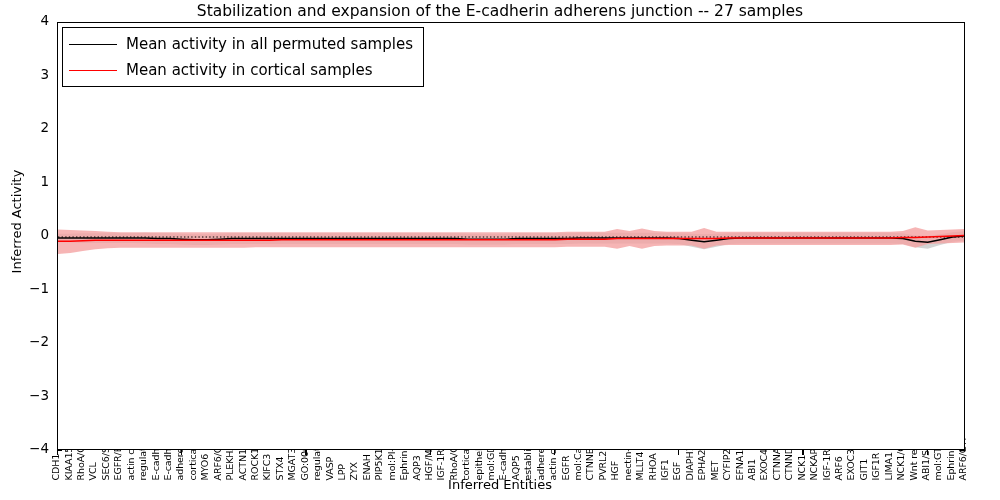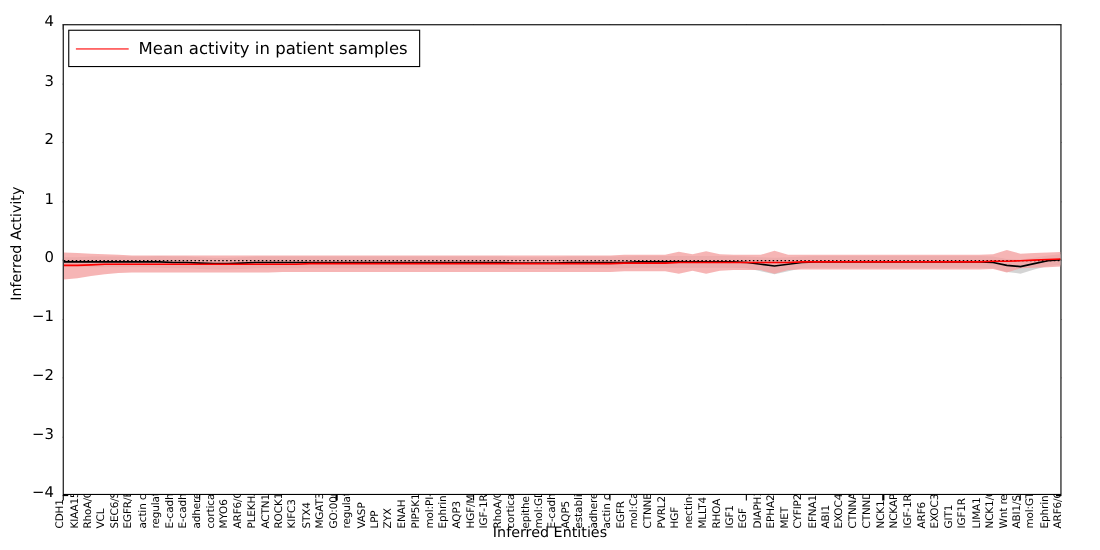--- a/index.html
+++ b/index.html
@@ -68,20 +68,21 @@
   .legend-swatch.red{border-top-color:#ff0000;}
   .legend-text{font-size:15px;color:#000;white-space:nowrap;}
 
   svg.series{position:absolute;left:0;top:0;overflow:visible;}
 </style>
 </head>
 <body>
 
 <div id="root">
 
+  <div class="chart-title">Stabilization and expansion of the E-cadherin adherens junction -- 27 samples</div>
 
   <div class="ylabel">Inferred Activity</div>
 
   <div class="xlabel">Inferred Entities</div>
 
   <div id="ytick-labels">
       <div class="ytick-label" style="top: 442px; right: 951px;">−4</div>
       <div class="ytick-label" style="top: 388.5px; right: 951px;">−3</div>
       <div class="ytick-label" style="top: 335px; right: 951px;">−2</div>
       <div class="ytick-label" style="top: 281.5px; right: 951px;">−1</div>
@@ -213,18 +214,22 @@
           <path d="M0.00,206.51 L12.42,207.05 L24.85,207.58 L37.27,208.12 L49.70,208.65 L62.12,209.19 L74.55,209.19 L86.97,209.19 L99.40,209.19 L111.82,209.19 L124.25,209.19 L136.67,209.19 L149.10,209.19 L161.52,209.19 L173.95,209.19 L186.37,209.19 L198.79,209.19 L211.22,209.19 L223.64,209.19 L236.07,209.19 L248.49,209.19 L260.92,209.19 L273.34,209.19 L285.77,209.19 L298.19,209.19 L310.62,209.19 L323.04,209.19 L335.47,209.19 L347.89,209.19 L360.32,209.19 L372.74,209.19 L385.16,209.19 L397.59,209.19 L410.01,209.19 L422.44,209.19 L434.86,209.19 L447.29,209.19 L459.71,209.19 L472.14,209.19 L484.56,209.19 L496.99,209.19 L509.41,208.65 L521.84,208.65 L534.26,208.65 L546.68,208.65 L559.11,205.97 L571.53,208.12 L583.96,205.44 L596.38,208.12 L608.81,208.65 L621.23,208.65 L633.66,208.65 L646.08,204.91 L658.51,208.65 L670.93,208.65 L683.36,208.65 L695.78,208.65 L708.21,208.65 L720.63,208.65 L733.05,208.65 L745.48,208.65 L757.90,208.65 L770.33,208.65 L782.75,208.65 L795.18,208.65 L807.60,208.65 L820.03,208.65 L832.45,208.65 L844.88,208.12 L857.30,204.37 L869.73,207.58 L882.15,207.05 L894.58,206.51 L907.00,205.97 L907.00,219.35 L894.58,219.89 L882.15,220.42 L869.73,220.95 L857.30,224.70 L844.88,221.49 L832.45,222.03 L820.03,222.03 L807.60,222.03 L795.18,222.03 L782.75,222.03 L770.33,222.03 L757.90,222.03 L745.48,222.03 L733.05,222.03 L720.63,222.03 L708.21,222.03 L695.78,222.03 L683.36,222.03 L670.93,222.03 L658.51,222.56 L646.08,225.77 L633.66,222.56 L621.23,222.56 L608.81,222.56 L596.38,223.09 L583.96,225.77 L571.53,223.09 L559.11,225.77 L546.68,223.63 L534.26,223.63 L521.84,223.63 L509.41,223.63 L496.99,224.17 L484.56,224.17 L472.14,224.17 L459.71,224.17 L447.29,224.17 L434.86,224.17 L422.44,224.17 L410.01,224.17 L397.59,224.17 L385.16,224.17 L372.74,224.17 L360.32,224.17 L347.89,224.17 L335.47,224.17 L323.04,224.17 L310.62,224.17 L298.19,224.17 L285.77,224.17 L273.34,224.17 L260.92,224.17 L248.49,224.17 L236.07,224.17 L223.64,224.17 L211.22,224.17 L198.79,224.17 L186.37,224.70 L173.95,224.70 L161.52,224.70 L149.10,224.70 L136.67,224.70 L124.25,224.70 L111.82,224.70 L99.40,224.70 L86.97,224.70 L74.55,224.70 L62.12,224.70 L49.70,225.23 L37.27,226.31 L24.85,227.91 L12.42,230.05 L0.00,231.12 Z" fill="#f4a0a0" fill-opacity="0.78" stroke="none"></path>
           <line x1="0" x2="908" y1="214" y2="214" stroke="#000000" stroke-width="1.1" stroke-dasharray="1.4,2.2"></line>
           <path d="M0.00,215.07 L12.42,215.07 L24.85,215.07 L37.27,215.07 L49.70,215.07 L62.12,215.07 L74.55,215.07 L86.97,215.07 L99.40,215.61 L111.82,215.61 L124.25,216.14 L136.67,216.67 L149.10,216.67 L161.52,216.14 L173.95,215.61 L186.37,215.61 L198.79,215.61 L211.22,215.61 L223.64,215.61 L236.07,215.61 L248.49,215.61 L260.92,215.61 L273.34,215.61 L285.77,215.61 L298.19,215.61 L310.62,215.61 L323.04,215.61 L335.47,215.61 L347.89,215.61 L360.32,215.61 L372.74,215.61 L385.16,215.61 L397.59,215.61 L410.01,216.14 L422.44,216.14 L434.86,216.14 L447.29,216.14 L459.71,215.61 L472.14,215.61 L484.56,215.61 L496.99,215.61 L509.41,215.61 L521.84,215.07 L534.26,215.07 L546.68,215.07 L559.11,215.07 L571.53,215.07 L583.96,215.07 L596.38,215.07 L608.81,215.07 L621.23,215.61 L633.66,217.21 L646.08,218.81 L658.51,217.21 L670.93,215.61 L683.36,215.07 L695.78,215.07 L708.21,215.07 L720.63,215.07 L733.05,215.07 L745.48,215.07 L757.90,215.07 L770.33,215.07 L782.75,215.07 L795.18,215.07 L807.60,215.07 L820.03,215.07 L832.45,215.07 L844.88,215.61 L857.30,218.28 L869.73,219.35 L882.15,216.67 L894.58,214.00 L907.00,212.93 " fill="none" stroke="#000000" stroke-width="1.5"></path>
           <path d="M0.00,218.28 L12.42,218.28 L24.85,217.75 L37.27,217.21 L49.70,217.21 L62.12,217.21 L74.55,217.21 L86.97,217.21 L99.40,217.21 L111.82,217.21 L124.25,217.21 L136.67,217.21 L149.10,217.21 L161.52,217.21 L173.95,217.21 L186.37,217.21 L198.79,217.21 L211.22,217.21 L223.64,216.67 L236.07,216.67 L248.49,216.67 L260.92,216.67 L273.34,216.67 L285.77,216.67 L298.19,216.67 L310.62,216.67 L323.04,216.67 L335.47,216.67 L347.89,216.67 L360.32,216.67 L372.74,216.67 L385.16,216.67 L397.59,216.67 L410.01,216.67 L422.44,216.67 L434.86,216.67 L447.29,216.67 L459.71,216.67 L472.14,216.67 L484.56,216.67 L496.99,216.67 L509.41,216.14 L521.84,216.14 L534.26,216.14 L546.68,216.14 L559.11,215.61 L571.53,215.61 L583.96,215.61 L596.38,215.61 L608.81,215.61 L621.23,215.61 L633.66,215.61 L646.08,215.61 L658.51,215.61 L670.93,215.07 L683.36,215.07 L695.78,215.07 L708.21,215.07 L720.63,215.07 L733.05,215.07 L745.48,215.07 L757.90,215.07 L770.33,215.07 L782.75,215.07 L795.18,215.07 L807.60,215.07 L820.03,215.07 L832.45,215.07 L844.88,214.53 L857.30,214.53 L869.73,214.00 L882.15,213.47 L894.58,212.93 L907.00,212.40 " fill="none" stroke="#ff0000" stroke-width="1.5"></path>
         </svg>
     </div>
   </div>
 
   <div class="legend">
     <div class="legend-row">
+      <span class="legend-swatch"></span>
+      <span class="legend-text">Mean activity in all permuted samples</span>
+    </div>
+    <div class="legend-row">
       <span class="legend-swatch red"></span>
-      <span class="legend-text">Mean activity in patient samples</span>
+      <span class="legend-text">Mean activity in cortical samples</span>
     </div>
   </div>
 
 </div>
 
 </body></html>

